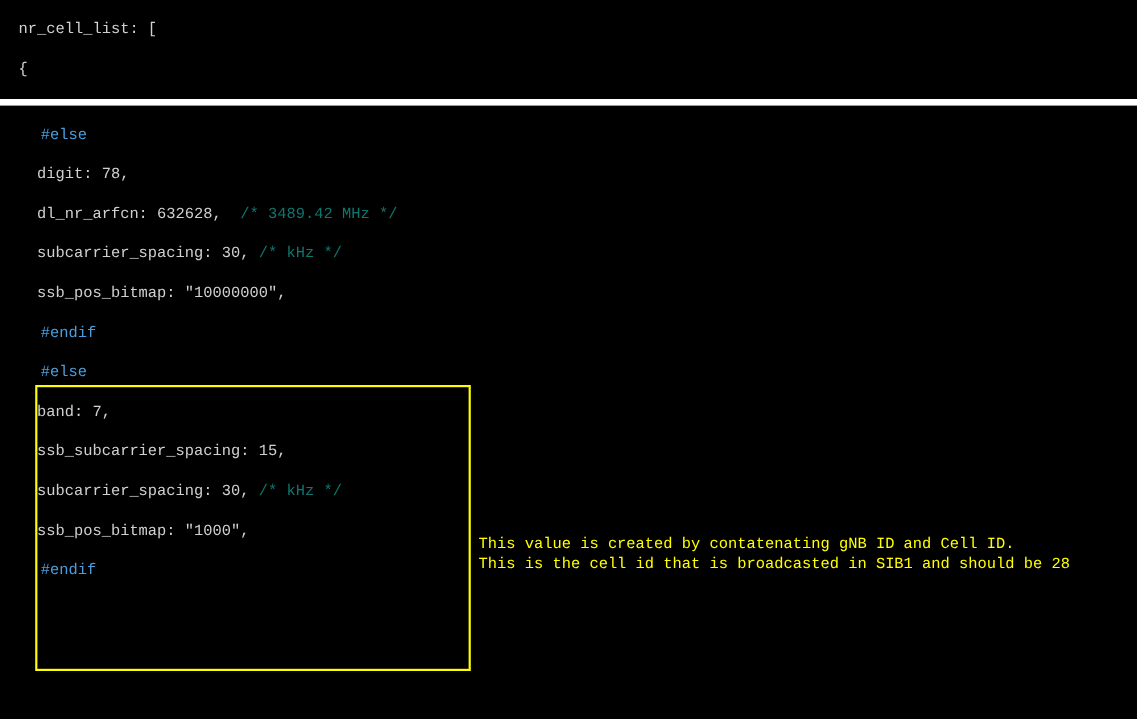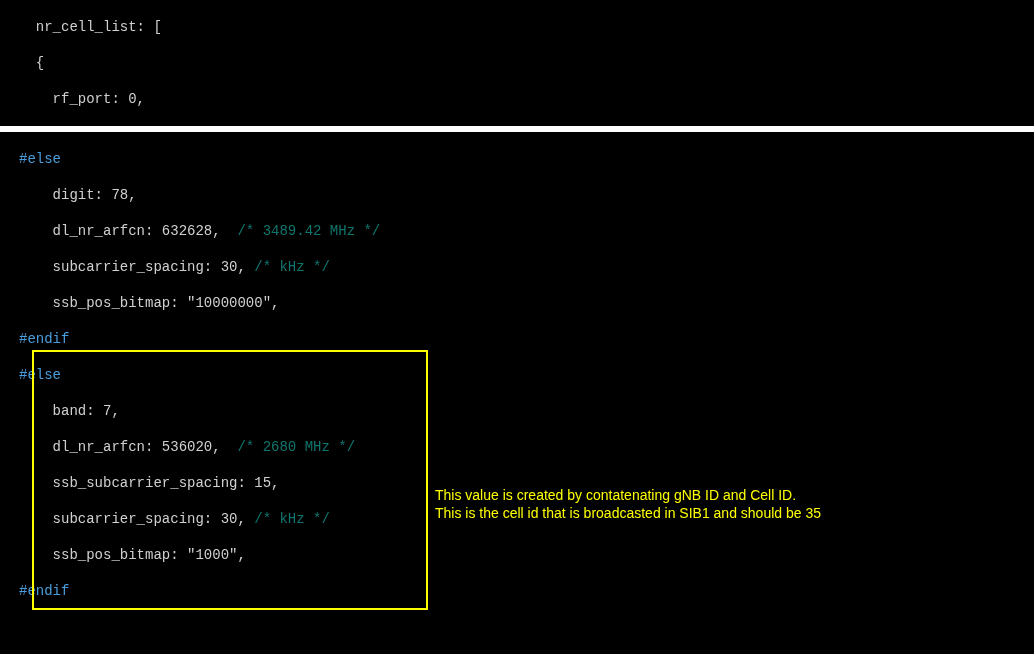--- a/index.html
+++ b/index.html
@@ -11,64 +11,62 @@
     color: #d0d0d0;
     width: 1034px;
     height: 654px;
     overflow: hidden;
     position: relative;
   }
   .code-block {
     white-space: pre;
     padding: 0;
   }
-  .line { display: block; padding-left: 19px; }
-  .directive { color: #4a9edd; }
+  .line { display: block; }
+  .directive { color: #4a9edd; margin-left: 37px; }
   .comment { color: #0f766e; }
   .txt { color: #d0d0d0; }
   .separator {
     background: #ffffff;
     height: 6px;
     width: 100%;
   }
   .highlight-box {
     position: absolute;
     border: 2px solid #ffff00;
     pointer-events: none;
   }
   .annotation {
     position: absolute;
     color: #ffff00;
-    font-family: Liberation Sans, sans-serif;
+    font-family: Liberation Mono, monospace;
     font-size: 14px;
     line-height: 18px;
     max-width: 580px;
   }
 </style>
 </head>
 <body>
 
 <div class="code-block">
 <span class="line txt">  nr_cell_list: [</span>
 <span class="line txt">  {</span>
-<span class="line txt">    rf_port: 0,</span>
 </div>
 
 <div class="separator"></div>
 
 <div class="code-block">
 <span class="line directive">#else</span>
 <span class="line txt">    digit: 78,</span>
 <span class="line"><span class="txt">    dl_nr_arfcn: 632628,  </span><span class="comment">/* 3489.42 MHz */</span></span>
 <span class="line"><span class="txt">    subcarrier_spacing: 30, </span><span class="comment">/* kHz */</span></span>
 <span class="line txt">    ssb_pos_bitmap: "10000000",</span>
 <span class="line directive">#endif</span>
 <span class="line directive">#else</span>
 <span class="line txt">    band: 7,</span>
-<span class="line"><span class="txt">    dl_nr_arfcn: 536020,  </span><span class="comment">/* 2680 MHz */</span></span>
 <span class="line txt">    ssb_subcarrier_spacing: 15,</span>
 <span class="line"><span class="txt">    subcarrier_spacing: 30, </span><span class="comment">/* kHz */</span></span>
 <span class="line txt">    ssb_pos_bitmap: "1000",</span>
 <span class="line directive">#endif</span>
 
 
 
 
 
 
@@ -80,14 +78,14 @@
 
 
 
 
 </div>
 
 <div class="highlight-box" id="hlbox" style="left: 32px; top: 350px; width: 396px; height: 260px;"></div>
 
 <div class="annotation" id="annot" style="left: 435px; top: 486px;">
   <div>This value is created by contatenating gNB ID and Cell ID.</div>
-  <div>This is the cell id that is broadcasted in SIB1 and should be 35</div>
+  <div>This is the cell id that is broadcasted in SIB1 and should be 28</div>
 </div>
 
 </body></html>

